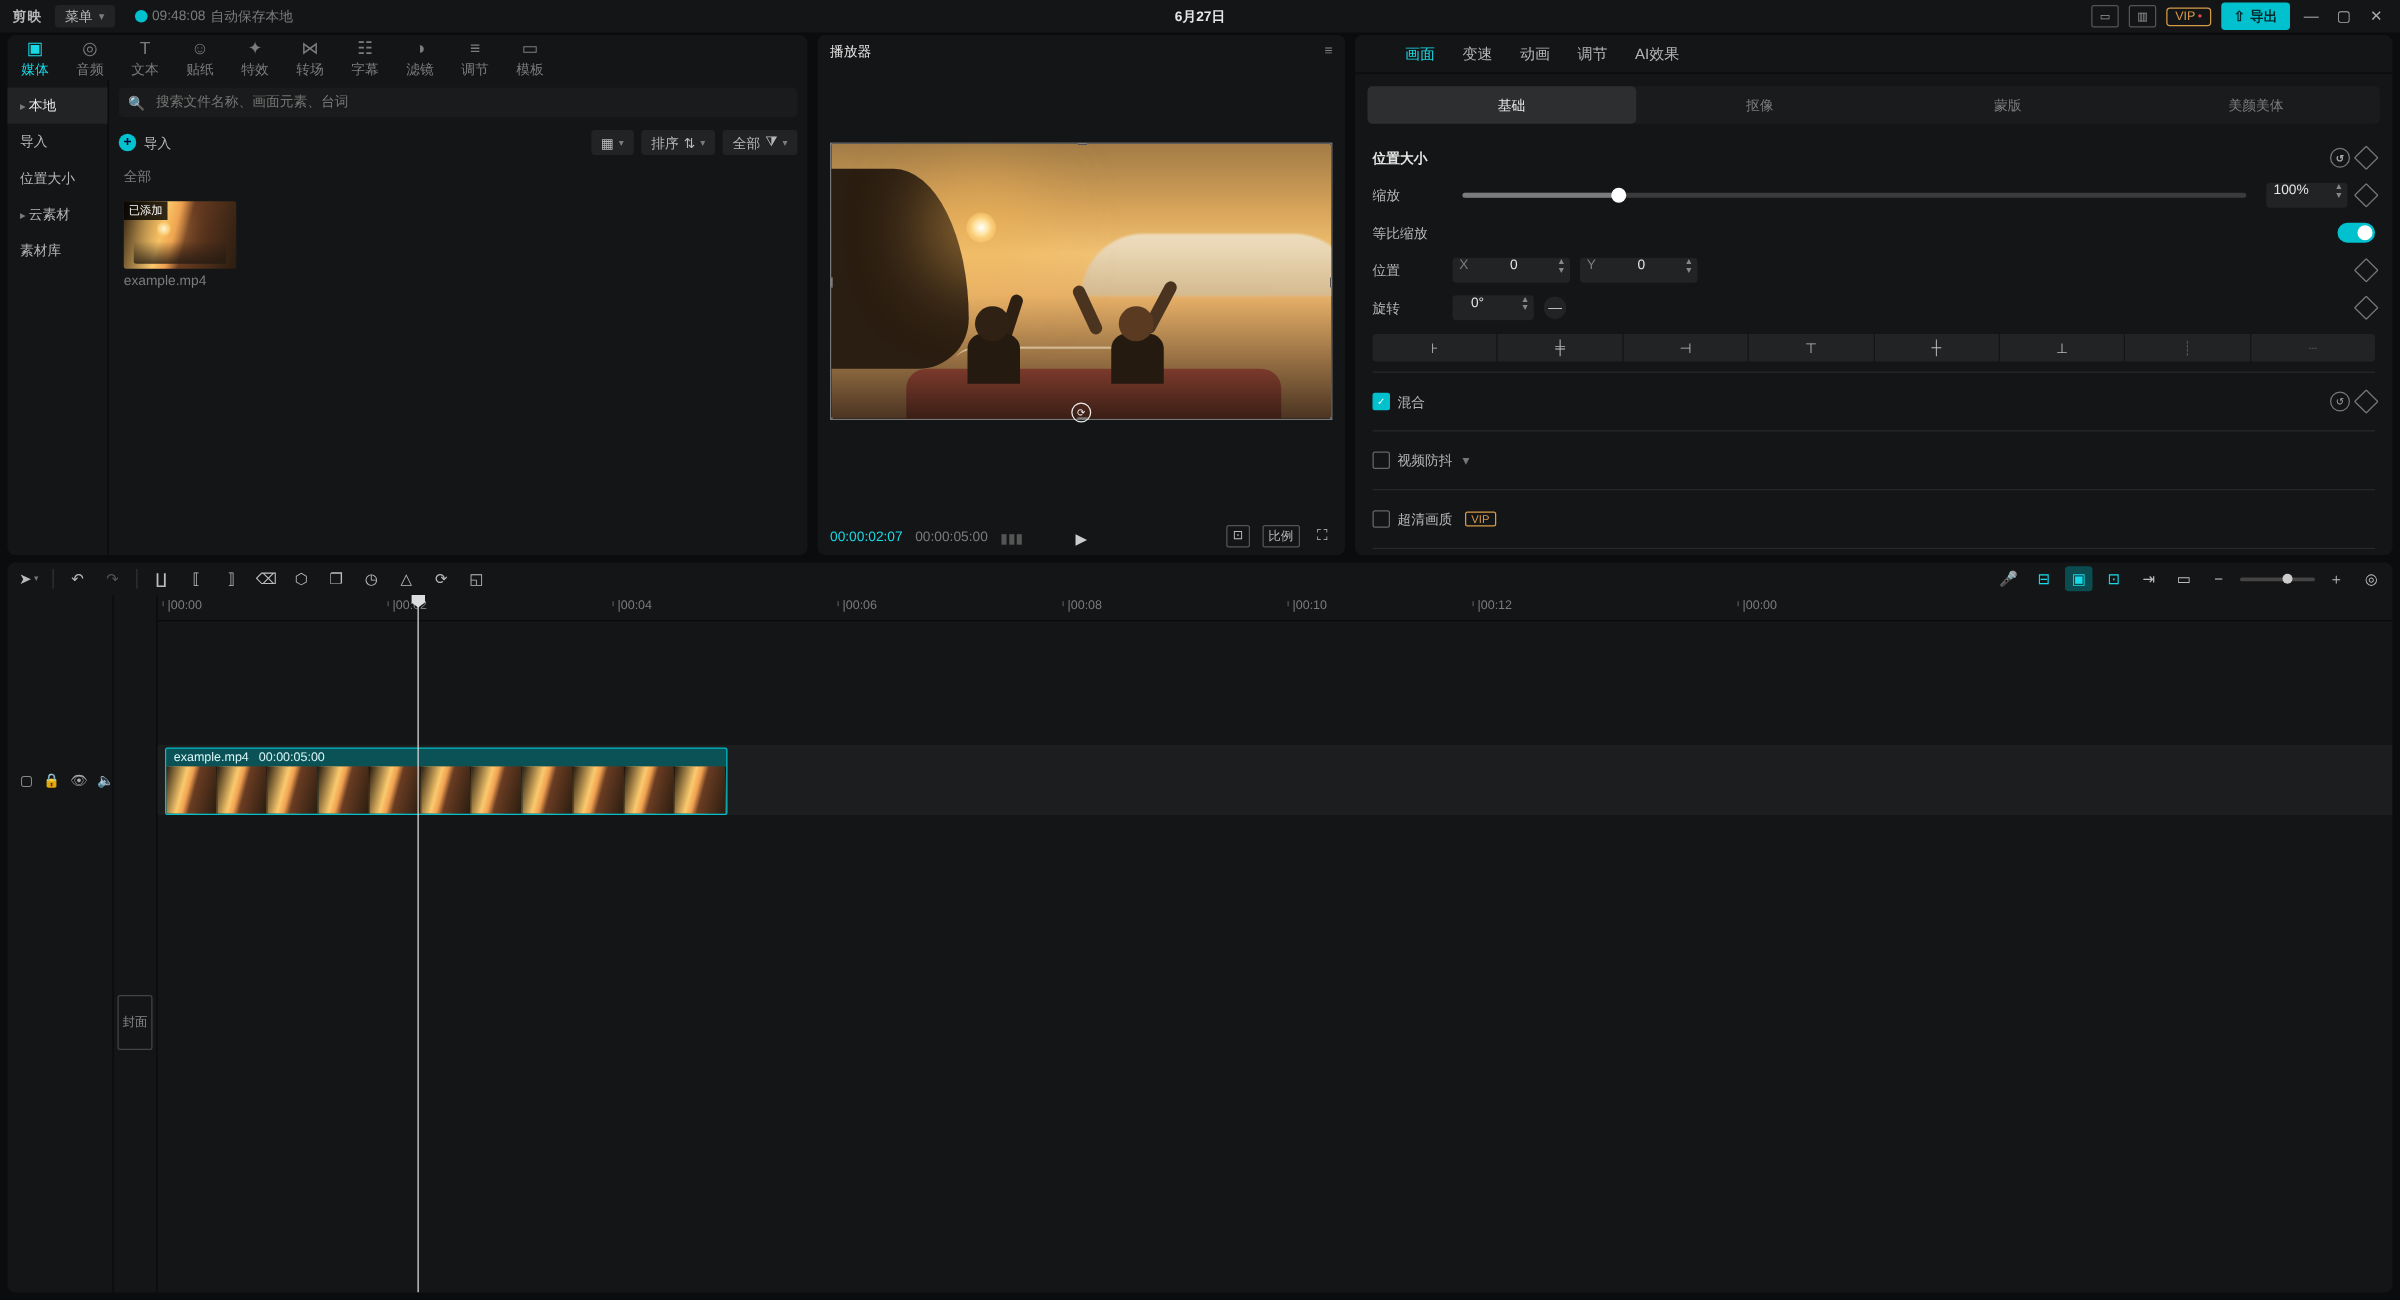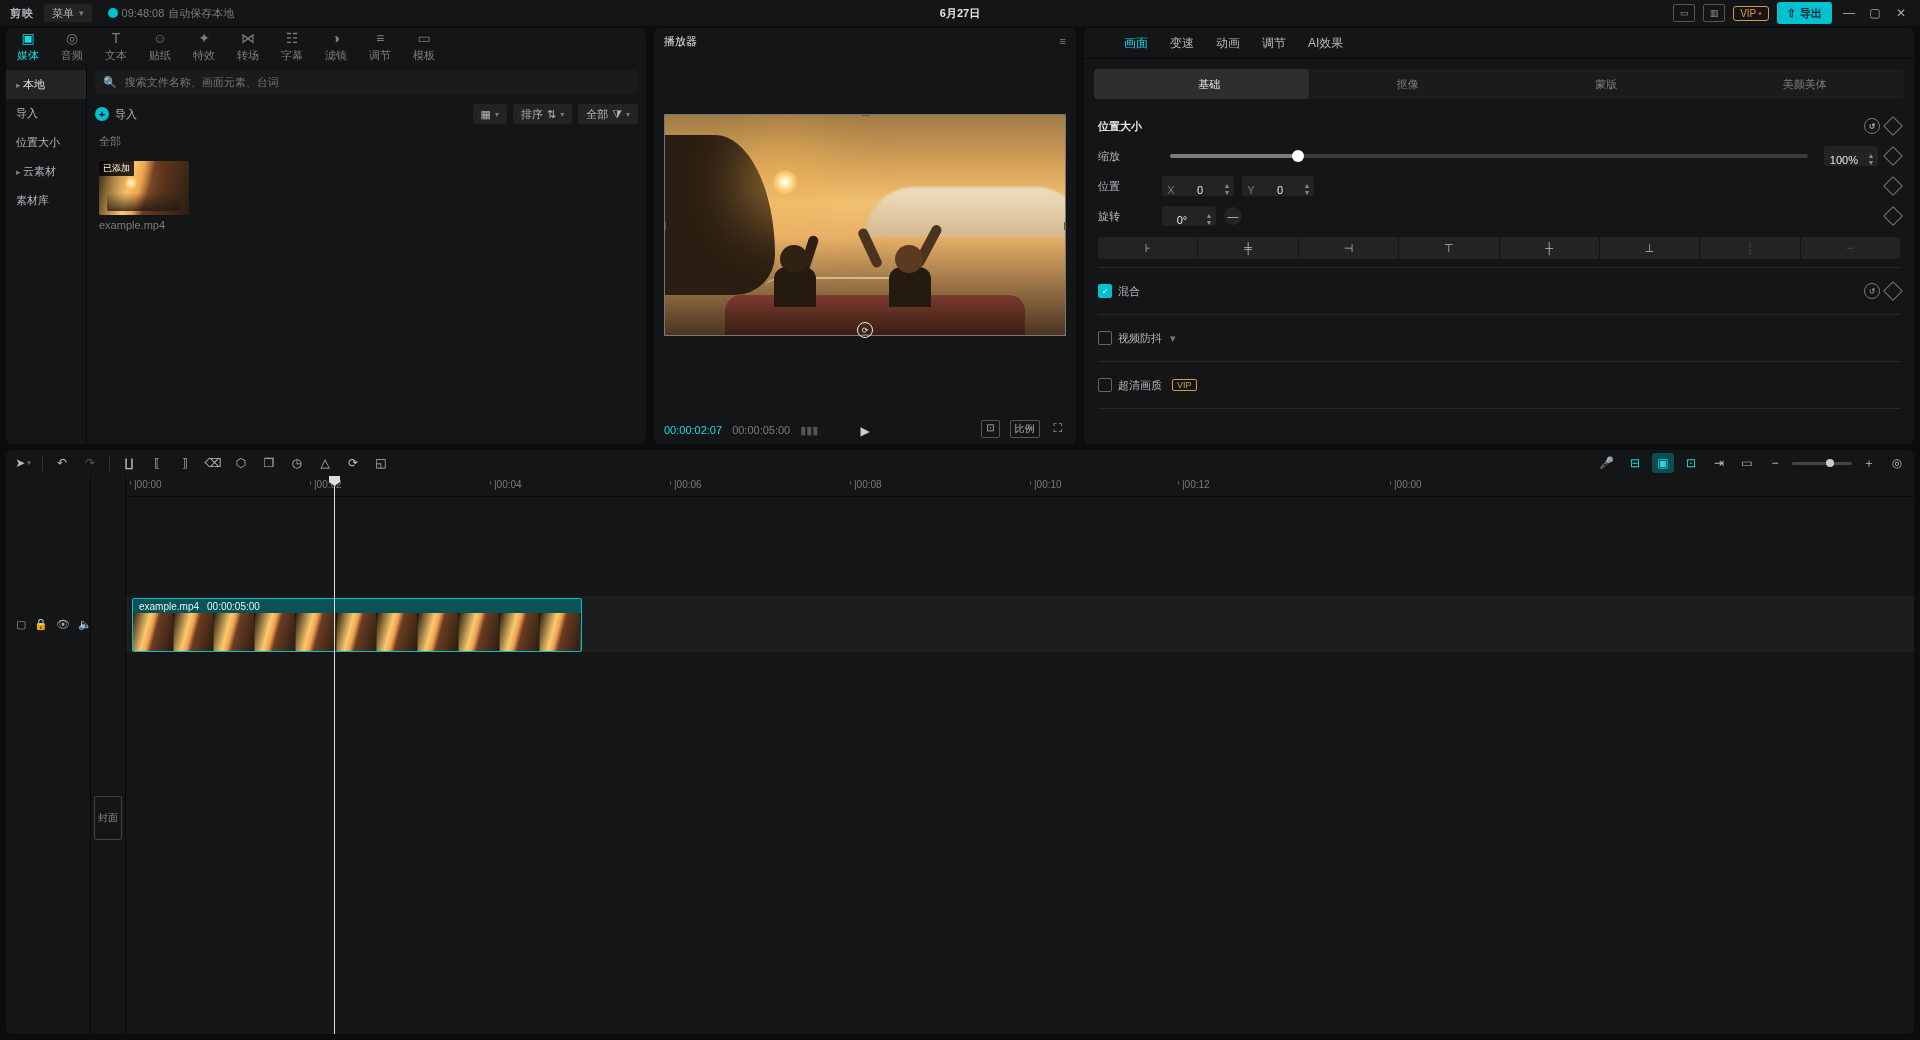--- a/index.html
+++ b/index.html
@@ -116,21 +116,21 @@
 #props .body::-webkit-scrollbar-thumb{background:#333;border-radius:3px;}
 .prow{display:flex;align-items:center;height:30px;gap:8px;color:var(--txt-1);}
 .prow.sec{color:var(--txt-0);font-weight:600;margin-top:4px;}
 .prow .lab{width:56px;flex:none;}
 .prow .end{margin-left:auto;display:flex;gap:6px;align-items:center;}
 .kf{width:12px;height:12px;transform:rotate(45deg);border:1px solid #777;border-radius:1px;cursor:pointer;}
 .resetc{width:14px;height:14px;border:1px solid #777;border-radius:50%;display:flex;align-items:center;justify-content:center;font-size:8px;color:#aaa;cursor:pointer;}
 .range{flex:1;height:4px;background:#3a3b3c;border-radius:2px;position:relative;margin:0 8px;}
 .range .fill{position:absolute;left:0;top:0;bottom:0;background:var(--txt-mut);border-radius:2px;}
 .range .knob{position:absolute;top:-4px;width:12px;height:12px;border-radius:50%;background:#fff;cursor:pointer;}
-.nbox{background:var(--bg-3);border-radius:3px;height:20px;display:flex;align-items:flex-end;}
+.nbox{background:var(--bg-3);border-radius:3px;height:20px;display:flex;align-items:flex-start;gap:11px;}
 .nbox .lbl{width:18px;text-align:center;color:var(--txt-mut);}
 .nbox .val{padding:0 6px;min-width:28px;text-align:center;color:var(--txt-0);}
 .nbox .st{width:14px;display:flex;flex-direction:column;justify-content:center;gap:0;color:#888;font-size:7px;}
 .nbox .st span{line-height:7px;cursor:pointer;text-align:center;}
 .toggle{width:30px;height:16px;border-radius:10px;background:var(--cyan);position:relative;cursor:pointer;}
 .toggle::after{content:"";position:absolute;right:2px;top:2px;width:12px;height:12px;border-radius:50%;background:#fff;}
 .alignbar{display:flex;gap:1px;margin-top:6px;}
 .alignbar .ab{flex:1 1 0;min-width:0;height:22px;background:var(--bg-3);display:flex;align-items:center;justify-content:center;color:#bbb;font-size:11px;cursor:pointer;}
 .alignbar .ab:first-child{border-radius:3px 0 0 3px;}
 .alignbar .ab:last-child{border-radius:0 3px 3px 0;}
@@ -362,20 +362,26 @@
       <span class="nbox">
           <span class="val">100%</span>
           <span class="st">
             <span>▲</span>
             <span>▼</span>
           </span>
         </span>
       <span class="kf"></span>
     </div>
     <div class="prow">
+        <span class="lab">等比缩放</span>
+      <span class="end">
+          <span class="toggle"></span>
+        </span>
+      </div>
+    <div class="prow">
         <span class="lab">位置</span>
       <span class="nbox">
           <span class="lbl">X</span>
           <span class="val">0</span>
           <span class="st">
             <span>▲</span>
             <span>▼</span>
           </span>
         </span>
       <span class="nbox">

